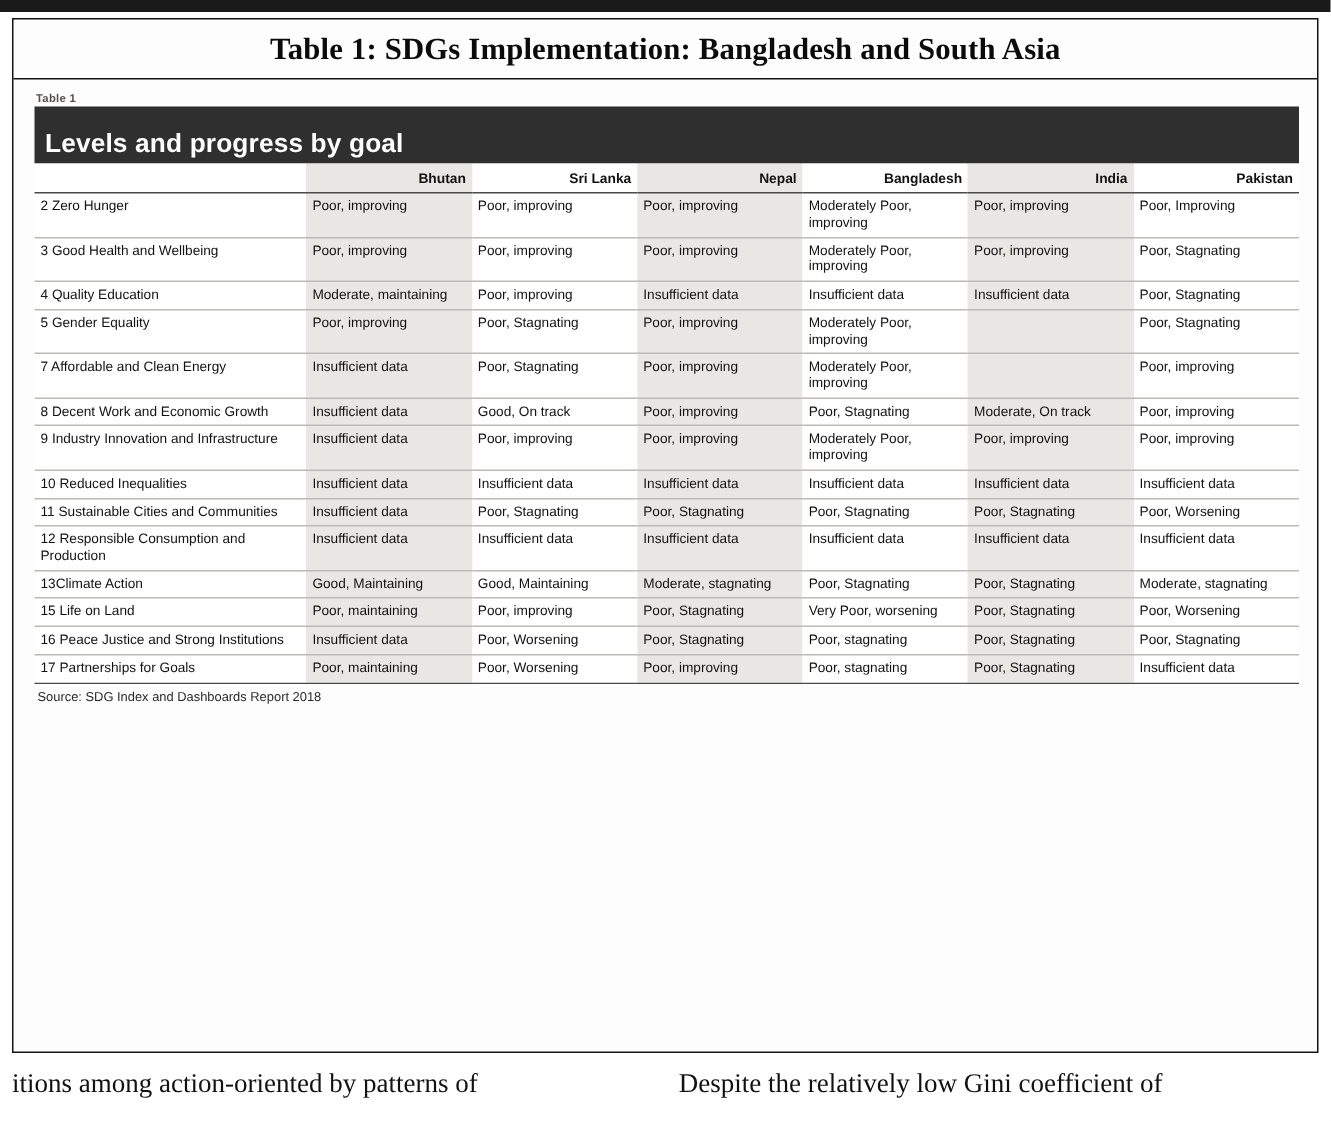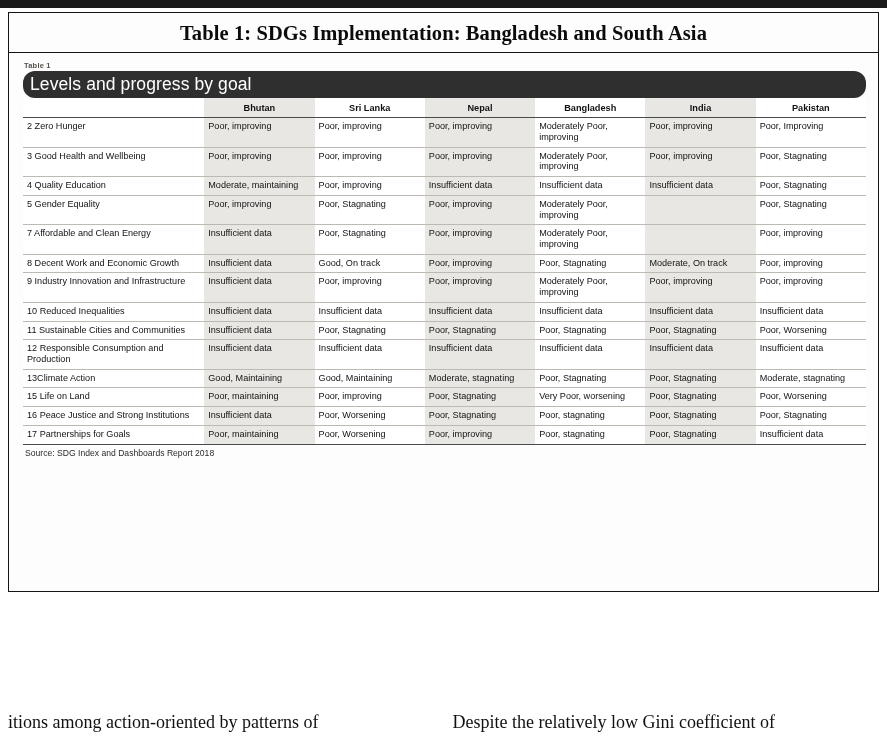--- a/index.html
+++ b/index.html
@@ -25,21 +25,21 @@
     left: 0; top: 0;
     width: 887px;
     height: 8px;
     background: #1a1a1a;
   }
   .frame {
     position: absolute;
     left: 8px;
     top: 12px;
     width: 871px;
-    height: 580px;
+    height: 690px;
     border: 1px solid #141414;
     box-sizing: border-box;
     background: #fdfdfd;
   }
   .table-caption {
     text-align: center;
     font-family: "Liberation Serif", serif;
     font-weight: bold;
     font-size: 20.5px;
     color: #0b0b0b;
@@ -59,25 +59,24 @@
     color: #55504c;
     font-weight: bold;
     letter-spacing: 0.2px;
     margin: 2px 0 1px 1px;
     font-family: "Liberation Sans", sans-serif;
   }
   .banner {
     background: #2f2f2f;
     color: #ffffff;
     font-size: 17.5px;
-    font-weight: normal;
-    padding: 4px 0 5px 7px;
+    font-weight: bold;
+    padding: 15px 0 5px 7px;
     letter-spacing: 0.1px;
     line-height: 1.05;
-    border-radius: 12px;
   }
   table.sdg {
     border-collapse: collapse;
     width: 100%;
     table-layout: fixed;
     font-size: 9.1px;
     color: #121212;
   }
   table.sdg col.goal { width: 21.5%; }
   table.sdg col.c { width: 13.08%; }
@@ -87,21 +86,21 @@
     padding: 3px 4px 4px 4px;
     line-height: 1.18;
     border-bottom: 1px solid #bdbab4;
   }
   table.sdg thead th {
     font-weight: bold;
     font-size: 9.2px;
     border-bottom: 1px solid #4a4a4a;
     padding-top: 5px;
     padding-bottom: 3px;
-    text-align: center;
+    text-align: right;
   }
   table.sdg thead th.goalhead {
     background: #ffffff;
   }
   
   table.sdg td.shade, table.sdg th.shade {
     background: #e8e7e3;
   }
   table.sdg td.plain, table.sdg th.plain {
     background: #ffffff;

